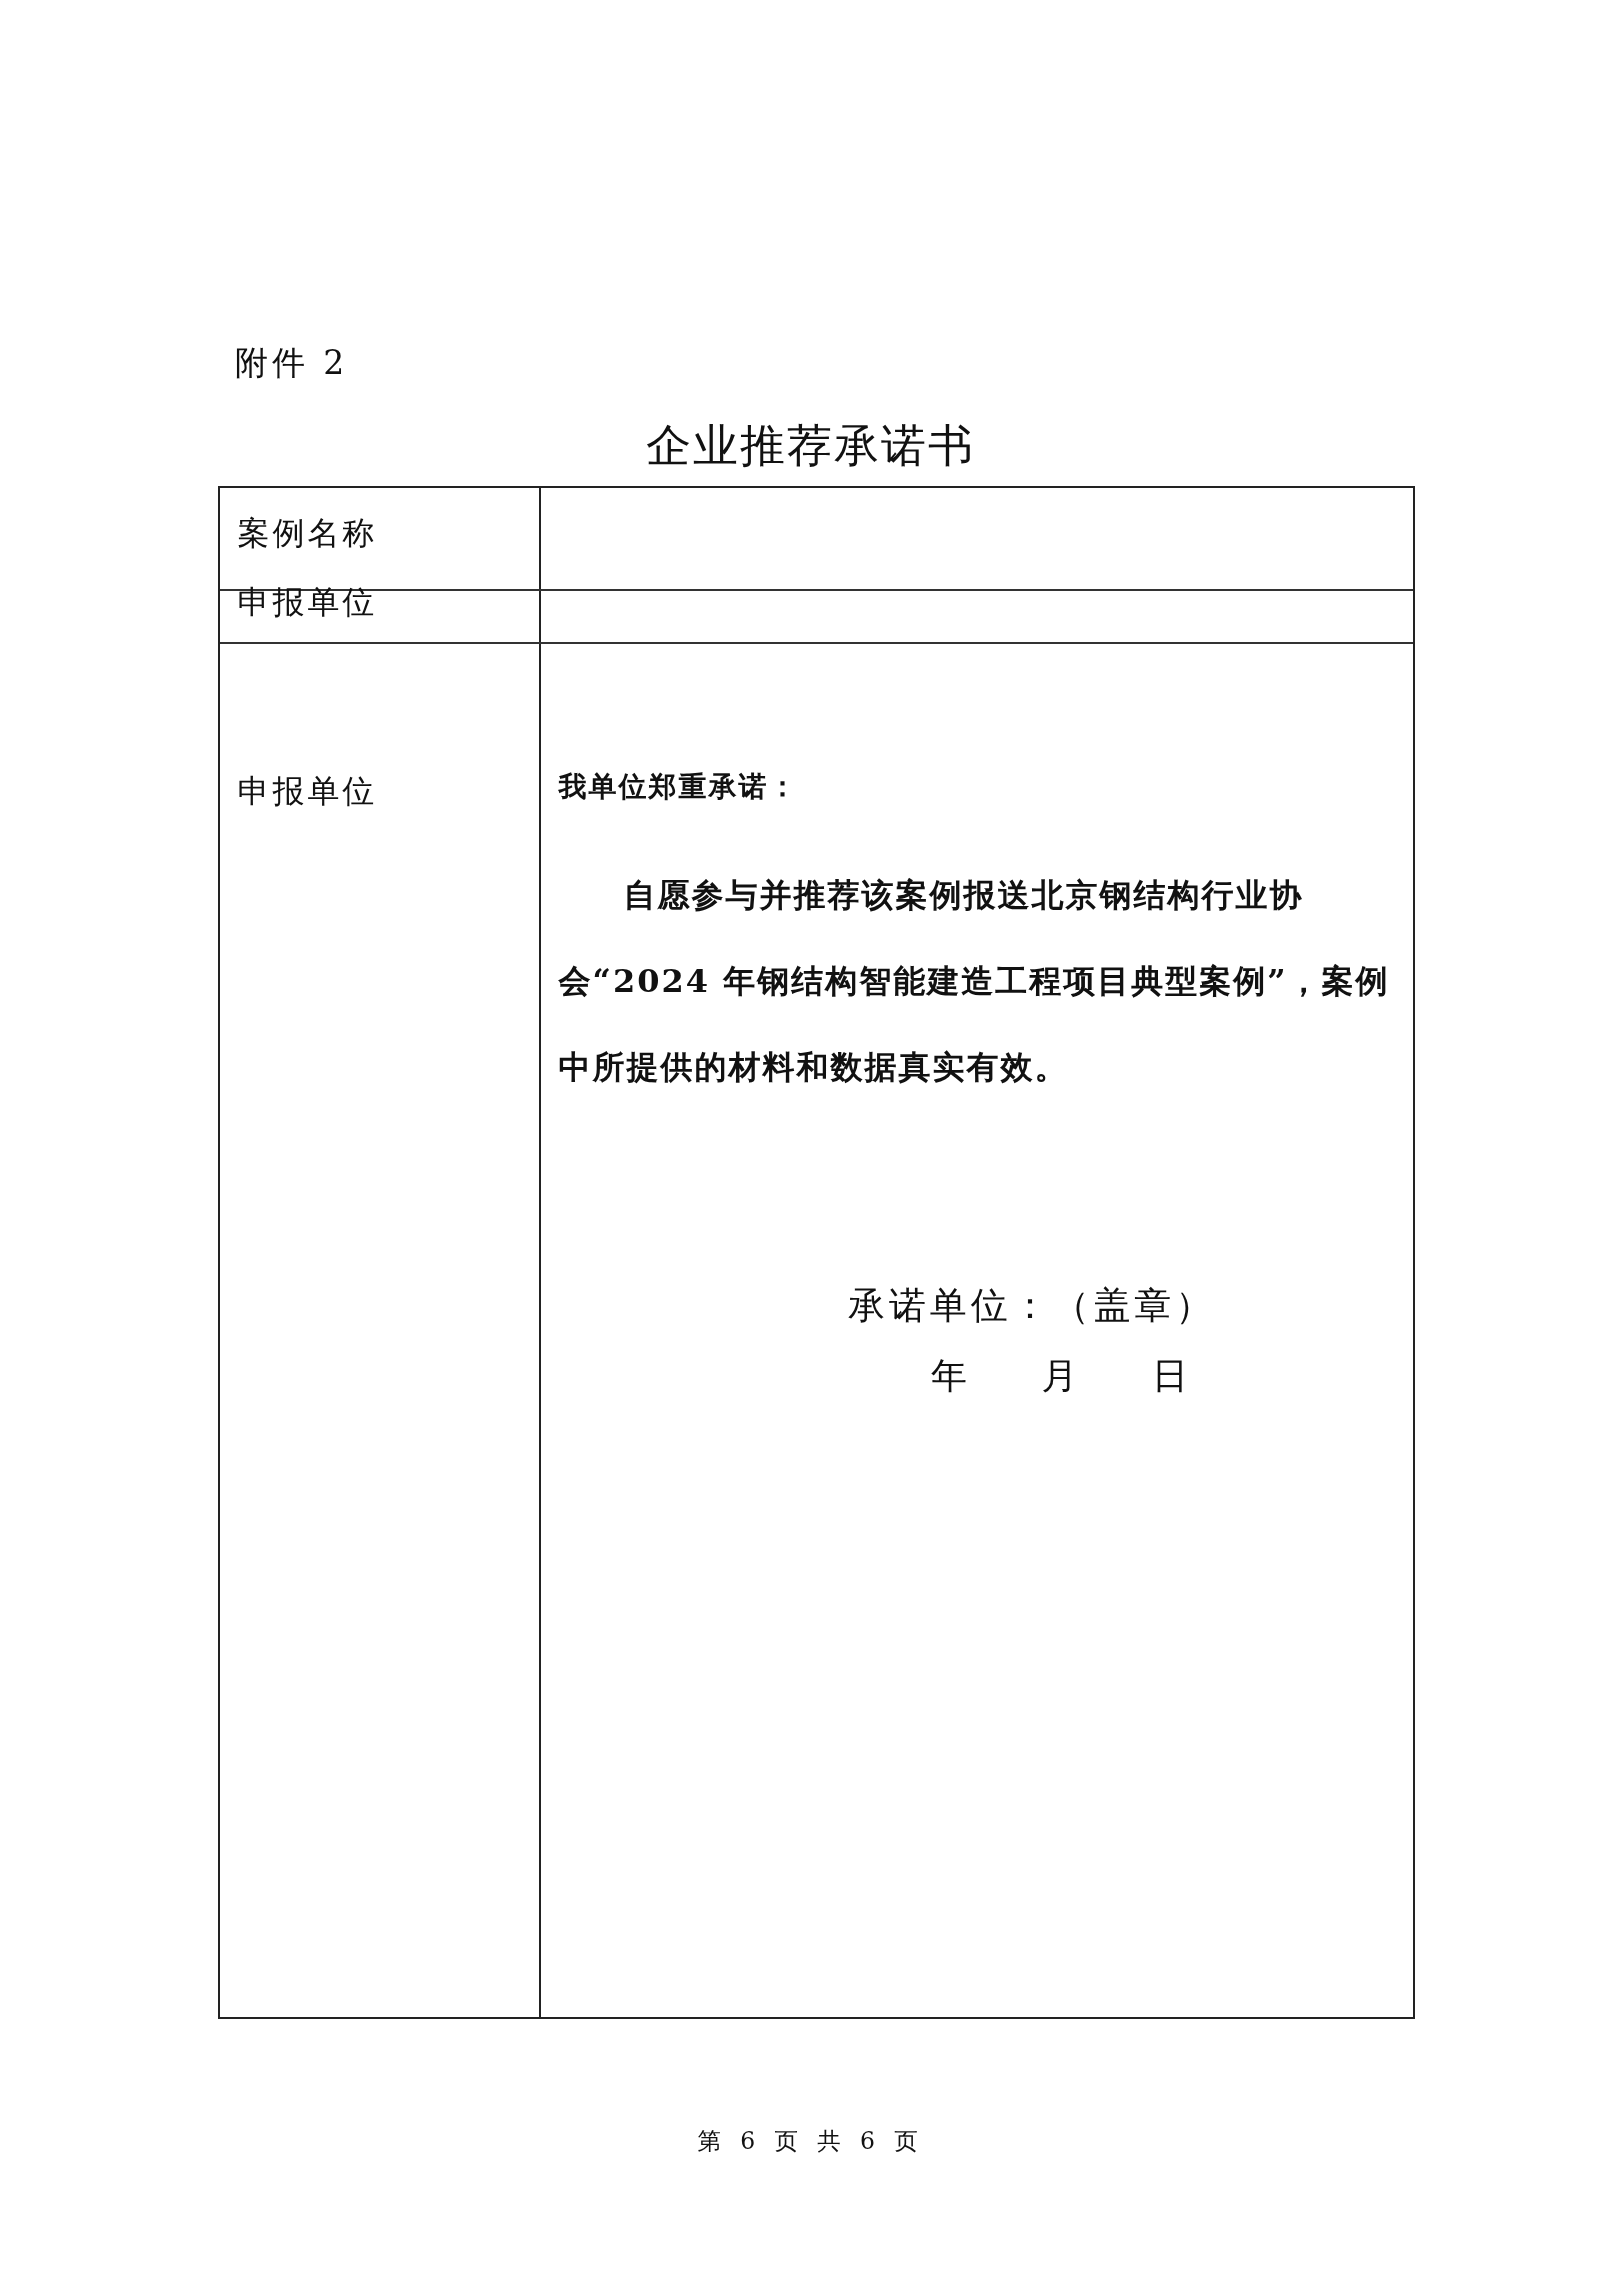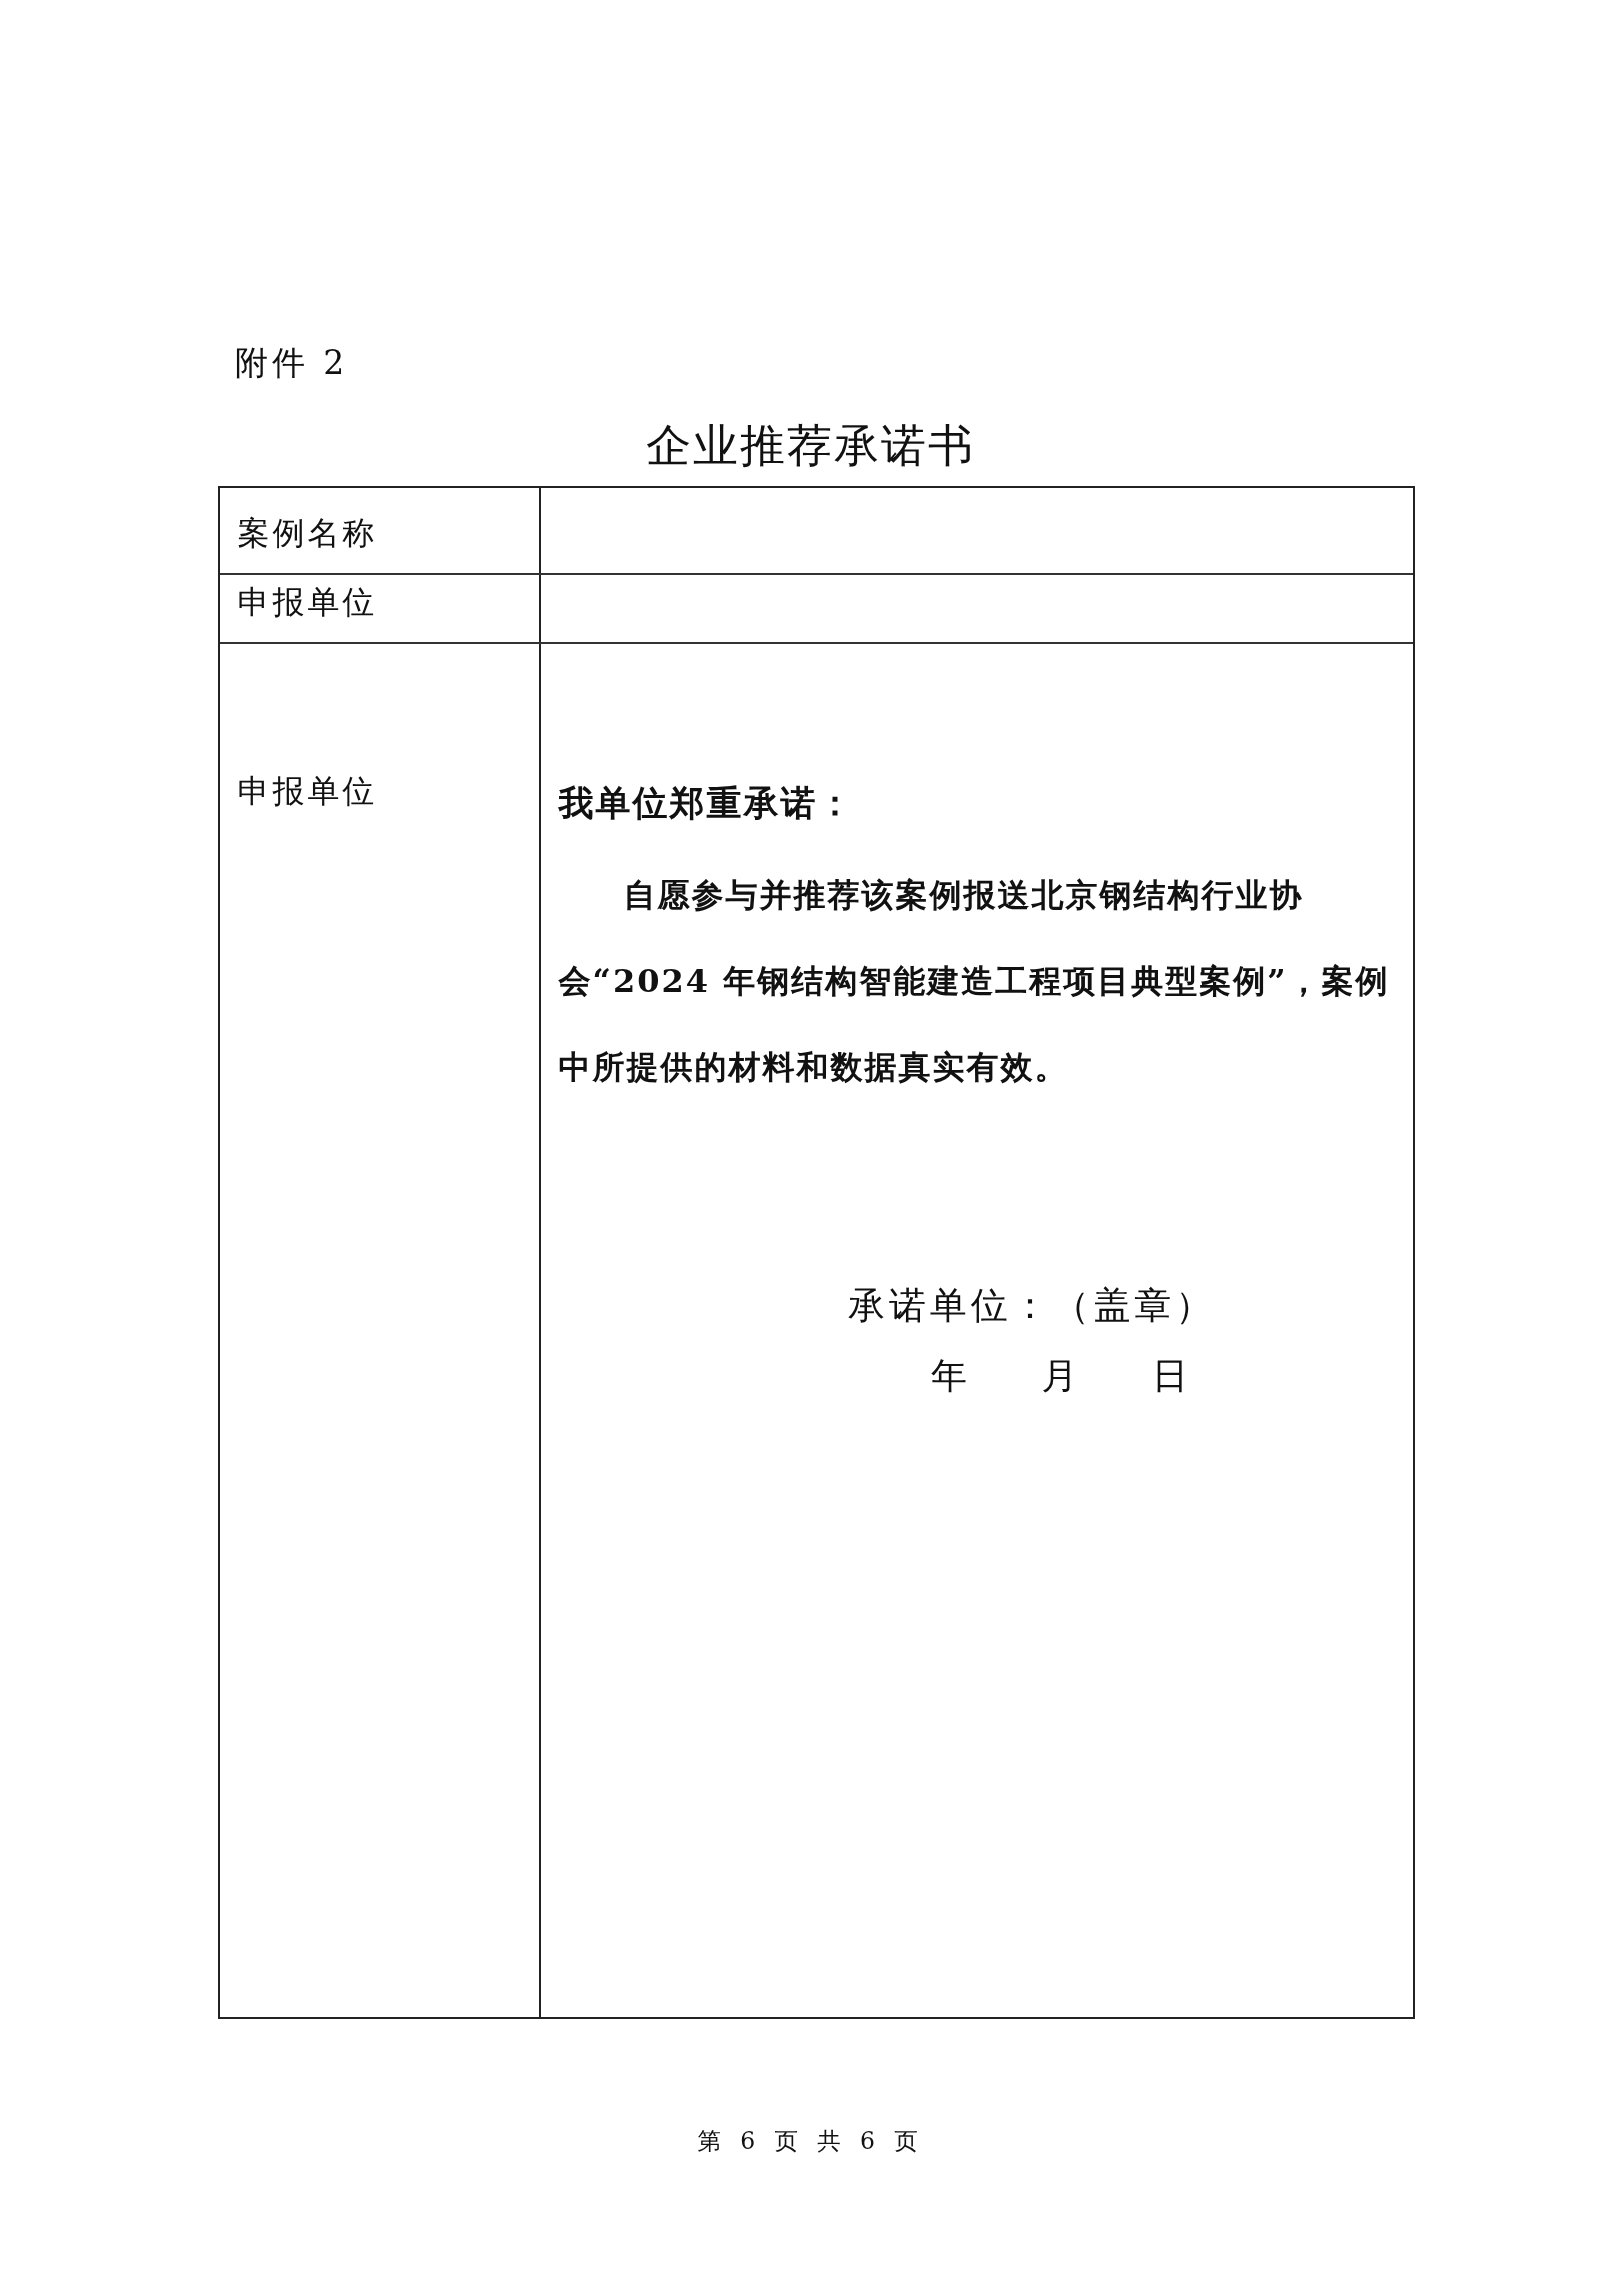--- a/index.html
+++ b/index.html
@@ -4,30 +4,30 @@
 <style>
   html, body { margin:0; padding:0; background:#ffffff; }
   body { width:1621px; height:2293px; position:relative; overflow:hidden;
          font-family:"DejaVu Serif", "Liberation Serif", serif; color:#111; }
   .attachment { position:absolute; left:235px; top:341px; font-size:33px; letter-spacing:3.9px; }
   .title { position:absolute; left:0; width:1621px; top:416px; text-align:center;
            font-family:Liberation Sans, sans-serif; font-size:45px; letter-spacing:2px; }
   .tbl { position:absolute; left:218px; top:486px; width:1197px; height:1533px;
          border:2px solid #222; box-sizing:border-box; }
   .row { position:absolute; left:0; right:0; border-bottom:2px solid #333; box-sizing:border-box; }
-  .r1 { top:0; height:87px; }
+  .r1 { top:0; height:103px; }
   .r2 { top:69px; height:87px; }
   .r3 { top:174px; height:87px; }
   .r4 { top:262px; bottom:0; border-bottom:none; }
   .divider { position:absolute; top:0; bottom:0; left:319px; border-left:2px solid #222; }
   .label { position:absolute; left:17.6px; font-size:32px; letter-spacing:2.9px; }
   .r1 .label, .r2 .label, .r3 .label { top:23.5px; }
   .r4 .label { top:19.6px; }
   .value { position:absolute; left:321px; right:0; top:0; bottom:0; }
-  .commit-head { position:absolute; left:17.6px; top:30px; font-size:35px; font-weight:bold; letter-spacing:2px; }
+  .commit-head { position:absolute; left:17.6px; top:18px; font-size:28px; font-weight:bold; letter-spacing:2px; }
   .para { position:absolute; left:17.6px; width:863px; top:102px; font-size:32px; line-height:86px; letter-spacing:2px;font-weight:bold; }
   .para .indent { display:inline-block; width:65px; }
   .seal { position:absolute; left:307px; top:531px; font-size:37px; letter-spacing:3.9px; }
   .date { position:absolute; left:390px; top:602px; font-size:36px; }
   .date span { display:inline-block; }
   .date .y { margin-right:63px; }
   .date .m { margin-right:63px; }
   .footer { position:absolute; left:0; width:1621px; top:2125px; text-align:center; font-size:23.5px; letter-spacing:5.9px; }
 </style>
 </head>

